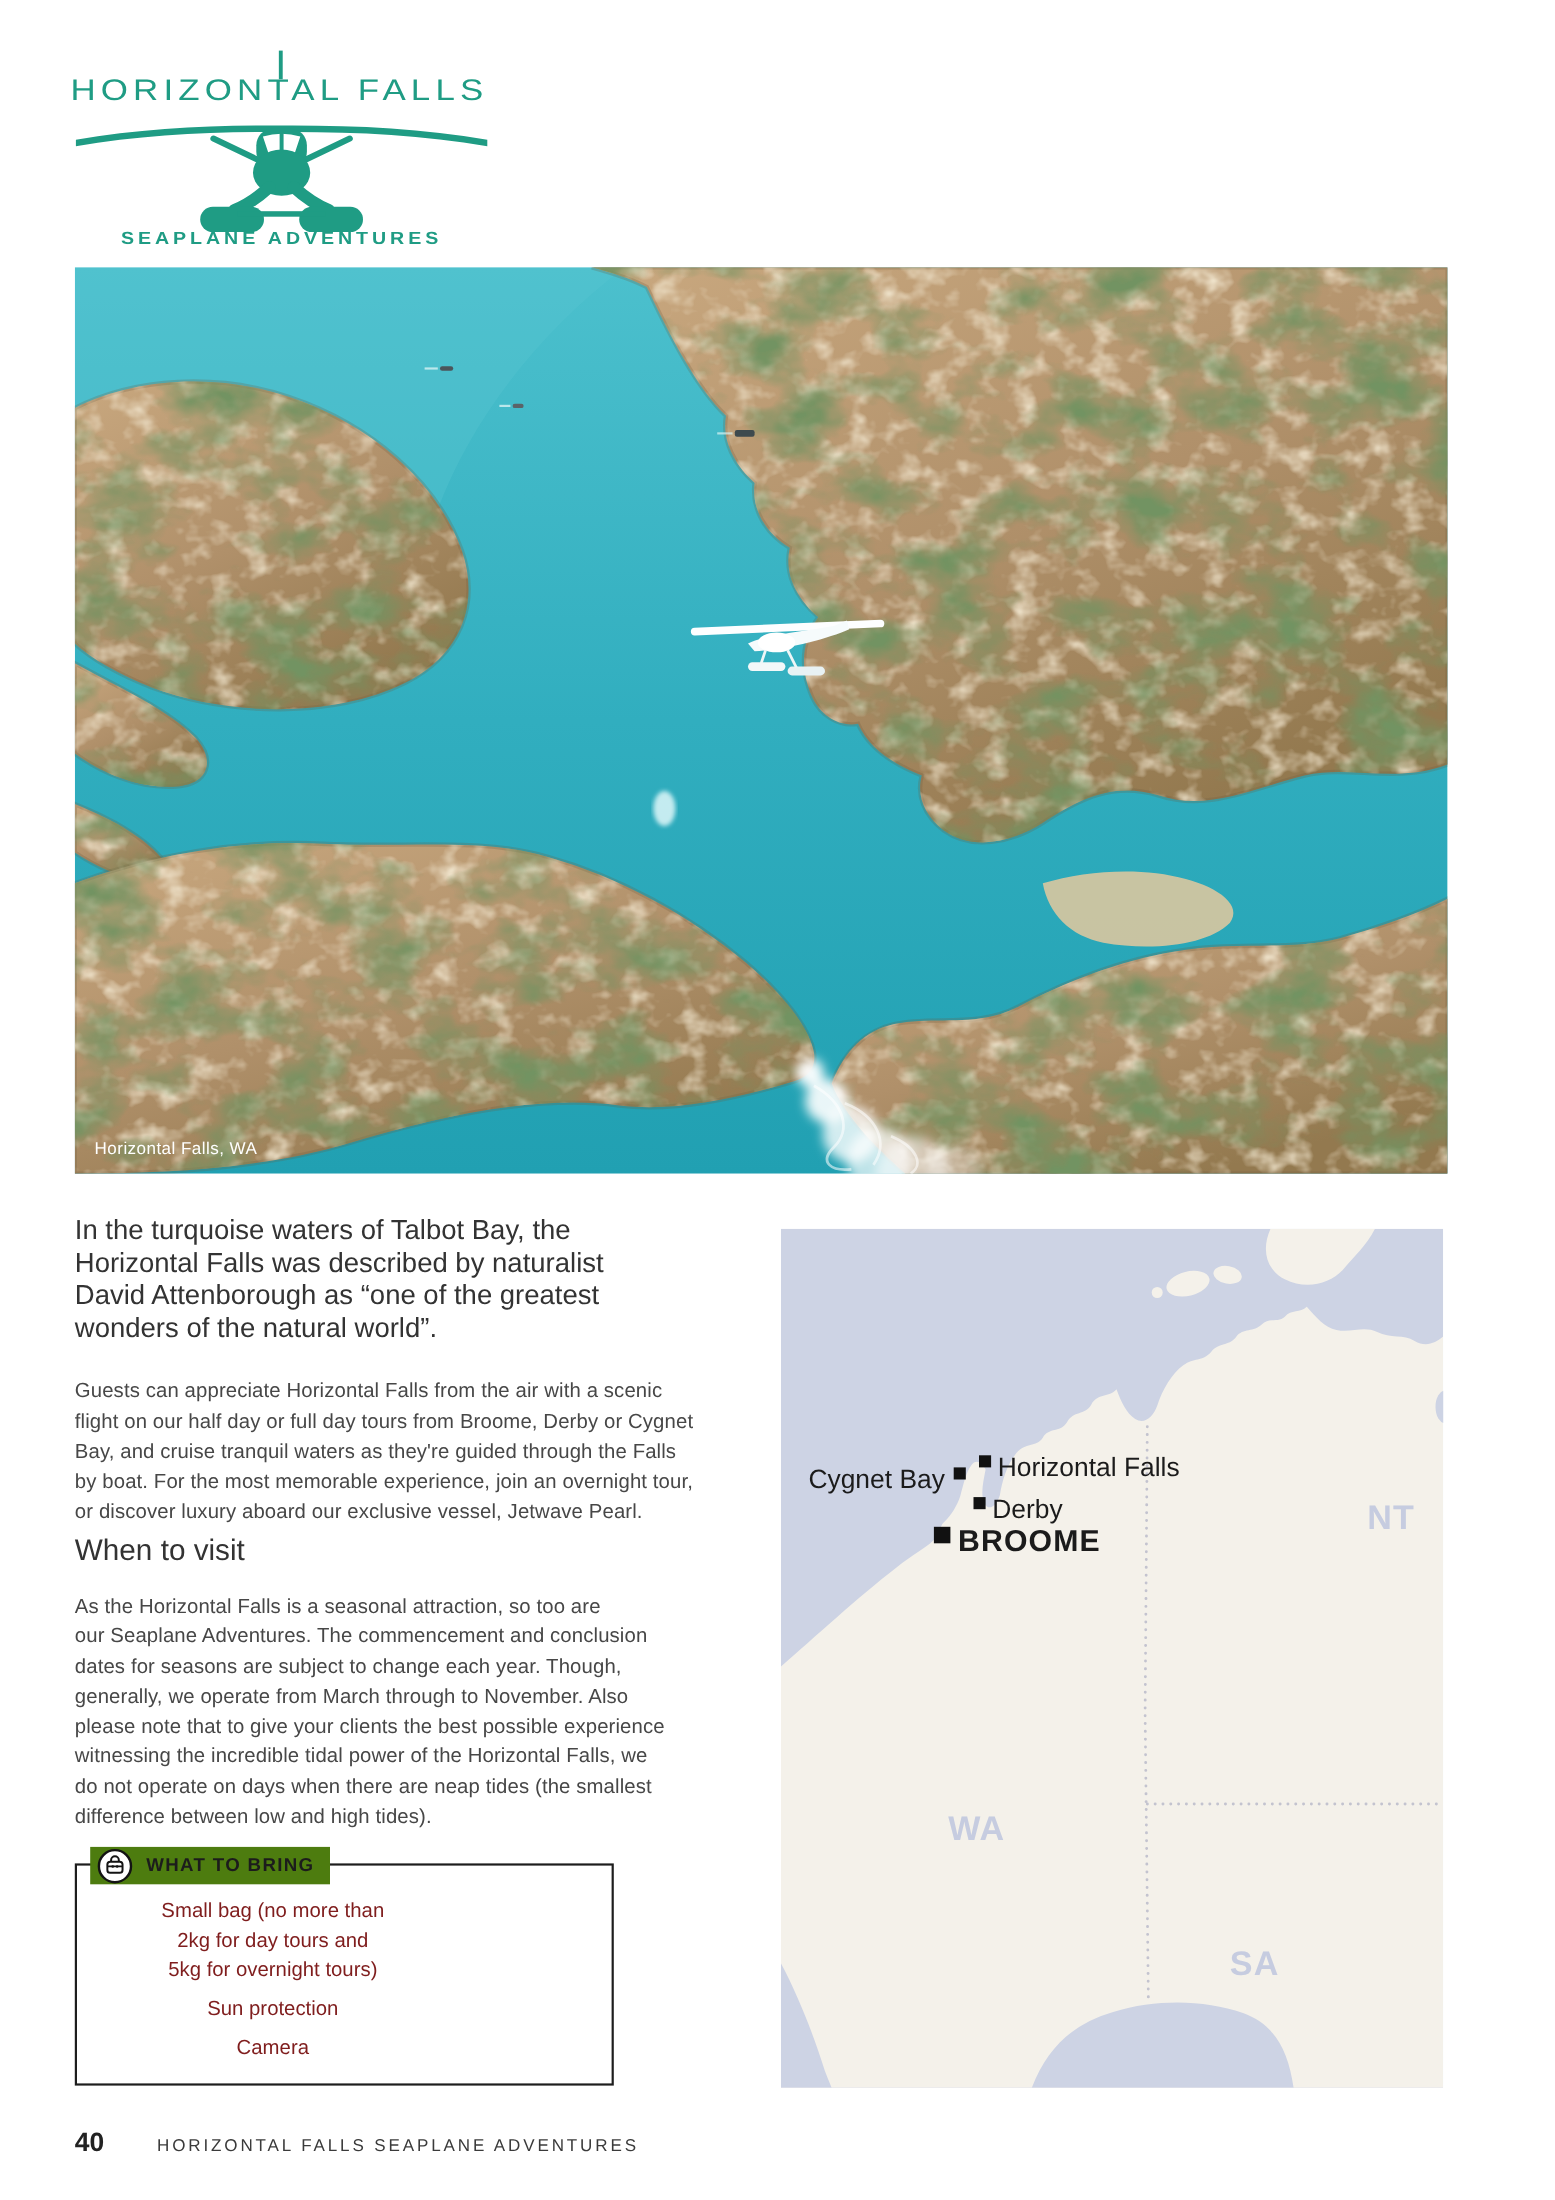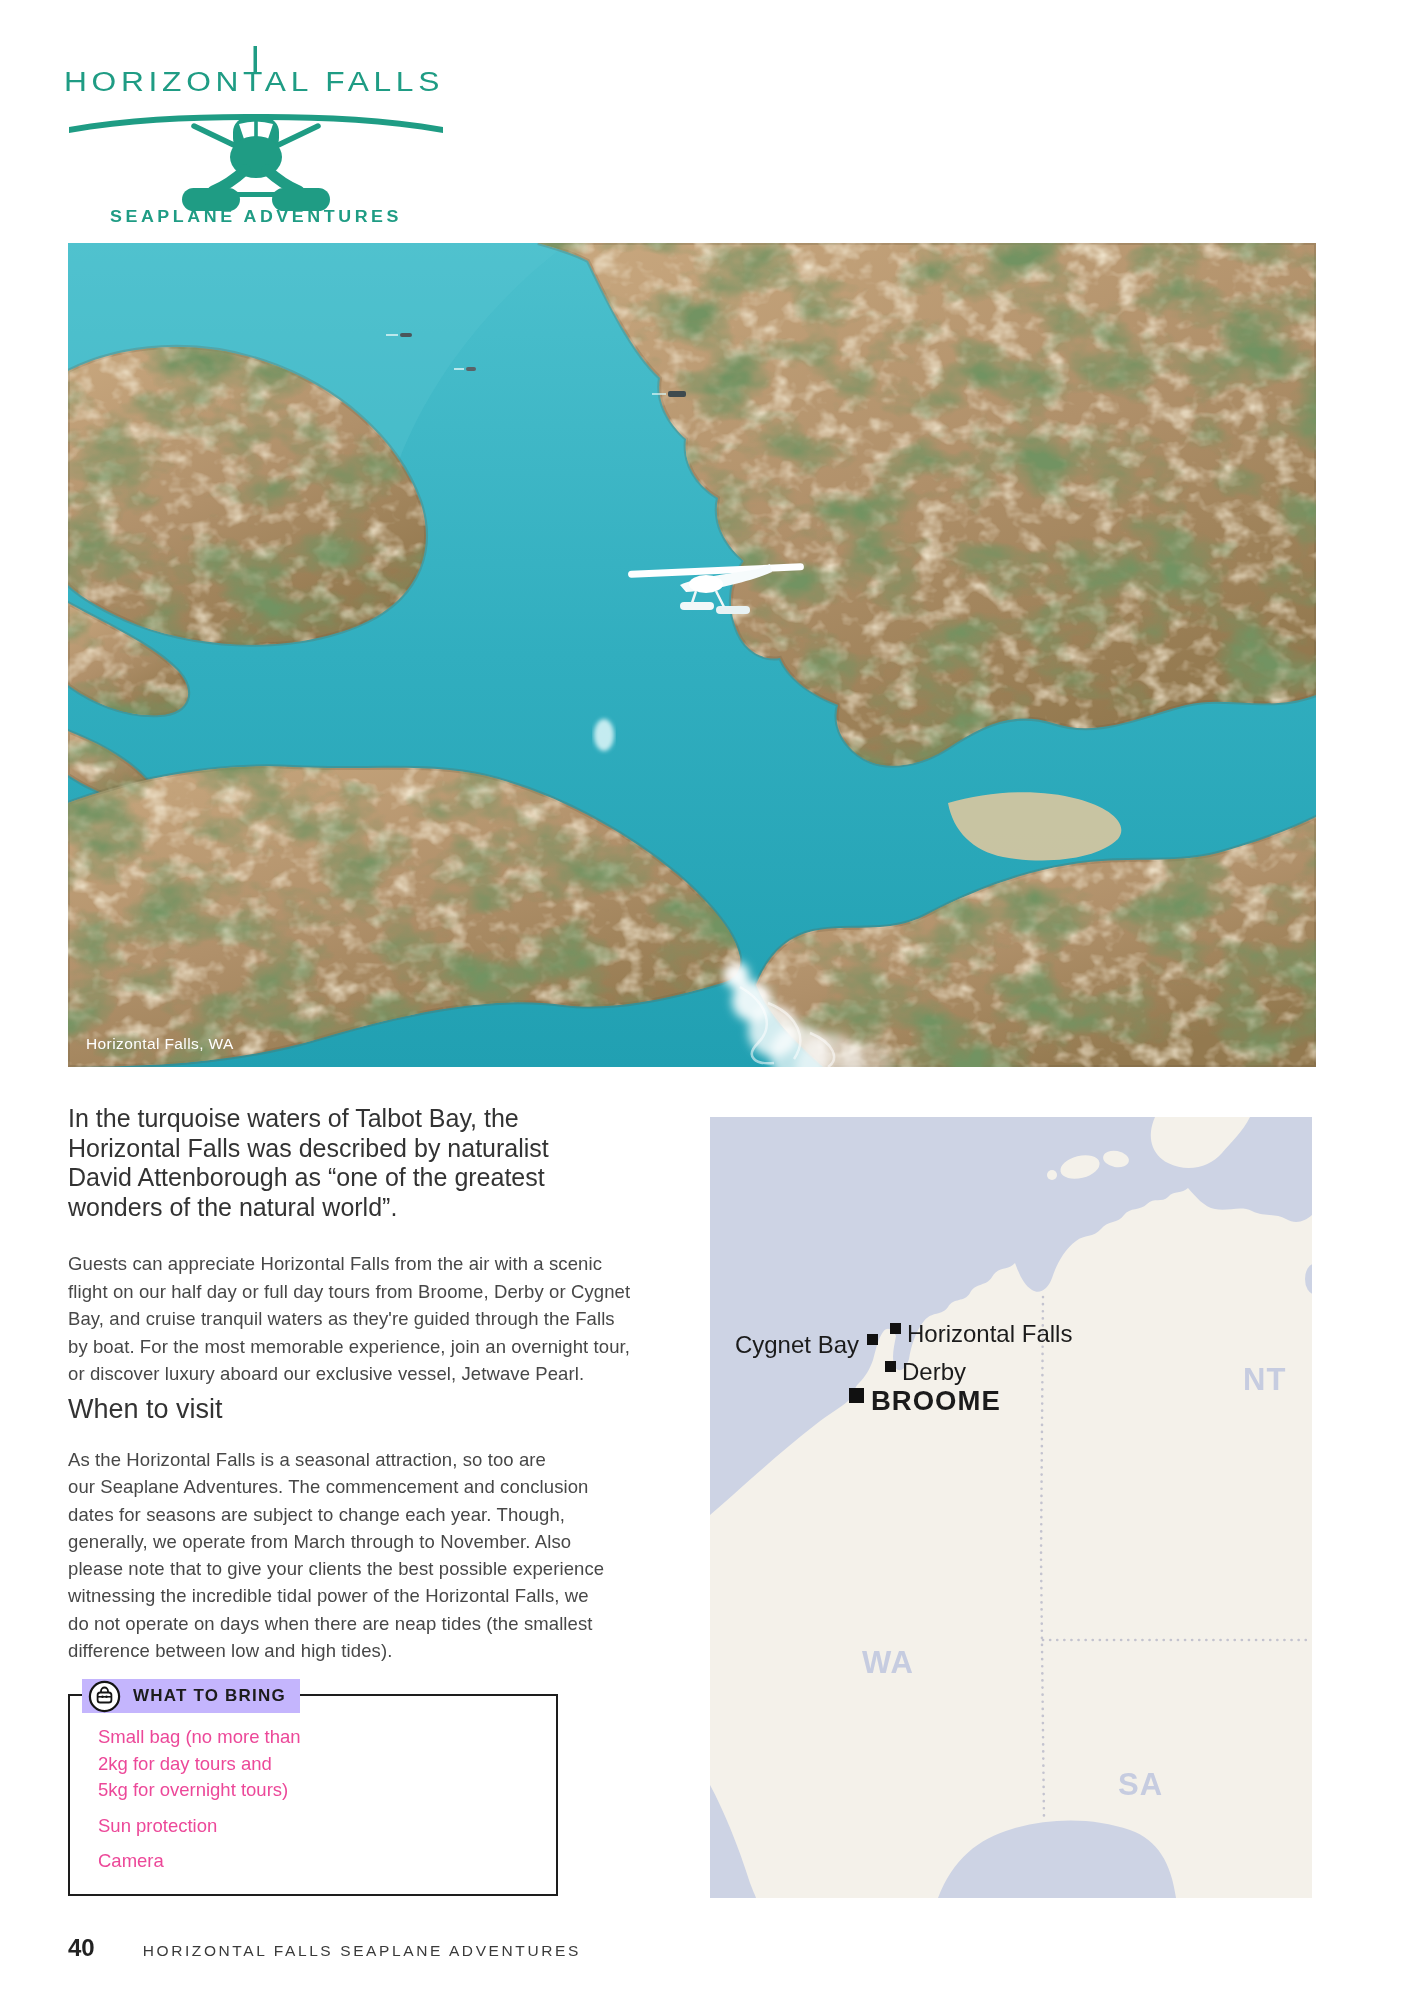--- a/index.html
+++ b/index.html
@@ -14,28 +14,28 @@
   
   .intro-heading{left:68px;top:1104px;width:640px;font-size:25px;line-height:29.5px;
                  color:#333333;font-weight:500;white-space:pre;}
   .para{left:68px;width:650px;font-size:18.5px;line-height:27.6px;color:#474747;
         white-space:pre;letter-spacing:.1px;}
   .para-1{top:1250px;}
   .when-heading{left:68px;top:1394px;font-size:27px;color:#333333;font-weight:500;}
   .para-2{top:1446px;line-height:27.3px;}
   
   .bring-box{left:68px;top:1694px;width:486px;height:198px;border:2px solid #1d1d1d;}
-  .bring-head{position:absolute;left:12px;top:-17px;background:#c4b5fd;display:flex;
+  .bring-head{position:absolute;left:12px;top:-17px;background:#4d7c0f;display:flex;
               align-items:center;gap:12px;padding:0 14px 0 6px;height:34px;}
   .bring-title{font-size:17px;font-weight:bold;letter-spacing:1.2px;color:#1c1c1c;white-space:nowrap;}
   .bring-cols{position:absolute;left:28px;top:28px;right:16px;display:flex;}
   .bring-col{display:flex;flex-direction:column;gap:9px;}
   .bring-col-left{width:300px;}
   .bring-col-right{width:220px;}
-  .bring-item{font-size:18.5px;line-height:26.5px;color:#ec4899;white-space:pre;}
+  .bring-item{font-size:18.5px;line-height:26.5px;color:#7f1d1d;white-space:pre;text-align:center;}
   
   .map{left:710px;top:1117px;width:602px;height:781px;}
   
   .footer{left:68px;top:1934px;display:flex;align-items:baseline;gap:48px;}
   .page-num{font-size:24px;font-weight:bold;color:#222222;}
   .footer-title{font-size:15.5px;letter-spacing:2.6px;color:#3a3a3a;font-weight:500;}
 </style>
 </head>
 <body>
 

